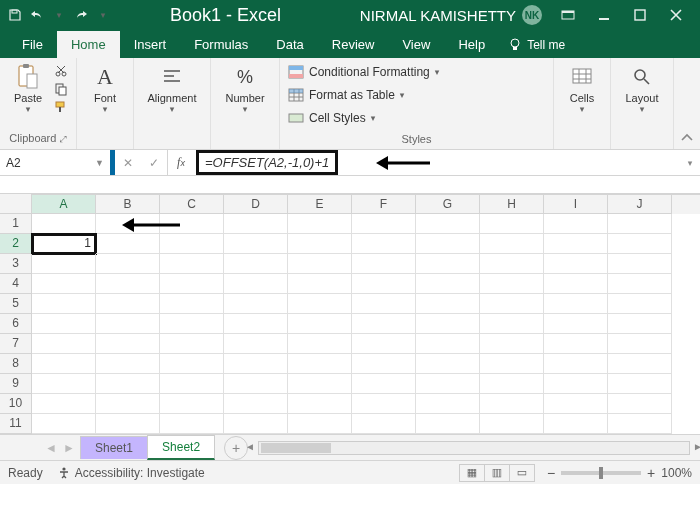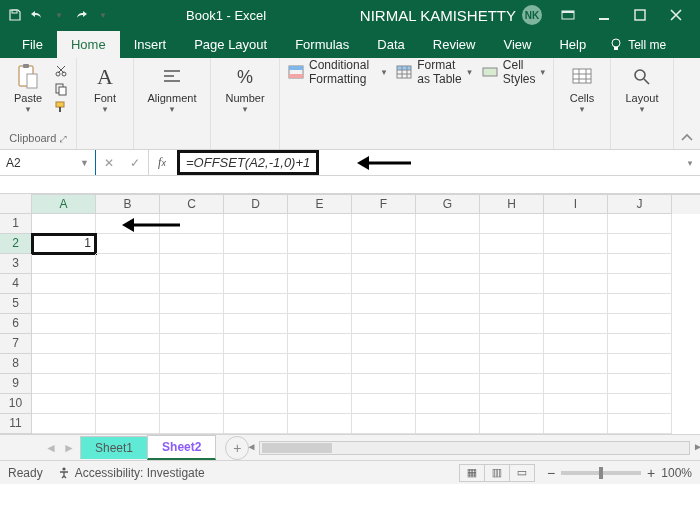--- a/index.html
+++ b/index.html
@@ -1,40 +1,40 @@
 <!DOCTYPE html>
 <html><head>
 <meta charset="utf-8">
 <style>
   * { box-sizing: border-box; margin: 0; padding: 0; font-family: "Segoe UI", Arial, sans-serif; }
   body { width: 700px; height: 521px; background: #fff; overflow: hidden; font-size: 12px; color: #333; }
   .titlebar { height: 30px; background: #0c6341; display: flex; align-items: center; color: #fff; padding: 0 6px; }
   .titlebar .qa { display: flex; align-items: center; gap: 4px; }
   .titlebar .qa .ico { width: 18px; height: 18px; display: flex; align-items: center; justify-content: center; opacity: .9; }
-  .titlebar .title { flex: 0 0 auto; margin-left: 74px; font-size: 13px; }
+  .titlebar .title { flex: 0 0 auto; margin-left: 58px; font-size: 18px; }
   .titlebar .spacer { flex: 1; }
   .titlebar .user { font-size: 15px; margin-right: 6px; }
   .titlebar .avatar { width: 20px; height: 20px; border-radius: 50%; background: #7fb49e; color: #0c6341; display: flex; align-items: center; justify-content: center; font-size: 10px; font-weight: 600; margin-right: 8px; }
   .titlebar .winbtn { width: 36px; height: 30px; display: flex; align-items: center; justify-content: center; opacity: .9; }
   .tabs { height: 28px; background: #0c6341; display: flex; align-items: flex-end; color: #fff; padding-left: 8px; }
   .tabs .tab { padding: 6px 14px 6px; font-size: 13px; cursor: pointer; text-align: center; }
   .tabs .tab.active { background: #f3f3f3; color: #217346; font-weight: 400; }
   .tabs .tell { display: flex; align-items: center; gap: 6px; padding: 6px 10px; }
   .ribbon { height: 92px; background: #f3f3f3; border-bottom: 1px solid #d4d4d4; display: flex; }
   .group { border-right: 1px solid #e1e1e1; padding: 4px 8px 2px; display: flex; flex-direction: column; justify-content: space-between; }
   .group .ctrls { display: flex; align-items: flex-start; gap: 6px; }
   .group .label { text-align: center; font-size: 11px; color: #666; padding: 2px 0; }
   .bigbtn { width: 40px; display: flex; flex-direction: column; align-items: center; font-size: 11px; color: #333; cursor: pointer; }
   .bigbtn .bicon { width: 28px; height: 30px; display: flex; align-items: center; justify-content: center; }
   .chev { font-size: 9px; color: #666; }
-  .styles-list { display: flex; flex-direction: row; gap: 10px; font-size: 12px; color: #333; }
+  .styles-list { display: flex; flex-direction: column; gap: 3px; font-size: 12px; color: #333; }
   .styles-list .row { display: flex; align-items: center; gap: 5px; cursor: pointer; }
   .ribbon .collapse { margin-left: auto; width: 26px; display: flex; align-items: flex-end; justify-content: center; padding-bottom: 6px; color: #666; cursor: pointer; }
   .formula-row { height: 26px; border-bottom: 1px solid #d4d4d4; display: flex; align-items: stretch; background: #fff; }
-  .namebox { width: 96px; border-right: 1px solid #0369a1; display: flex; align-items: center; padding: 0 6px; font-size: 12px; }
+  .namebox { width: 115px; border-right: 5px solid #0369a1; display: flex; align-items: center; padding: 0 6px; font-size: 12px; }
   .namebox .dd { margin-left: auto; color: #888; font-size: 9px; }
   .fx-btns { display: flex; align-items: center; border-right: 1px solid #d4d4d4; }
   .fx-btns .b { width: 26px; height: 26px; display: flex; align-items: center; justify-content: center; color: #999; cursor: pointer; }
   .fx-label { width: 26px; display: flex; align-items: center; justify-content: center; font-style: italic; font-family: "Times New Roman", serif; color: #555; }
   .formula-wrap { position: relative; flex: 1; display: flex; align-items: center; font-style: italic; }
   .formula-box { border: 3px solid #111; padding: 2px 6px; font-size: 13px; background: #fff; margin-left: 2px; }
   .arrow1 { position: absolute; left: 180px; top: 4px; }
   .grid-area { position: relative; }
   .colhdrs { display: flex; margin-left: 32px; height: 20px; background: #f3f3f3; border-top: 1px solid #d4d4d4; }
   .colhdrs .c { width: 64px; border-right: 1px solid #d4d4d4; border-bottom: 1px solid #d4d4d4; text-align: center; font-size: 12px; color: #555; line-height: 19px; }
@@ -42,22 +42,22 @@
   .corner { position: absolute; left: 0; top: 0; width: 32px; height: 20px; background: #f3f3f3; border-right: 1px solid #d4d4d4; border-bottom: 1px solid #d4d4d4; }
   .rows { }
   .row { display: flex; height: 20px; }
   .rh { width: 32px; background: #f3f3f3; border-right: 1px solid #d4d4d4; border-bottom: 1px solid #d4d4d4; text-align: center; font-size: 12px; color: #555; line-height: 19px; }
   .rh.sel { background: #d6ece2; color: #217346; }
   .cell { width: 64px; border-right: 1px solid #e0e0e0; border-bottom: 1px solid #e0e0e0; font-size: 12px; padding: 0 4px; line-height: 19px; text-align: right; }
   .selcell { outline: 3px solid #111; outline-offset: -2px; }
   .arrow2 { position: absolute; left: 120px; top: 22px; }
   .sheet-tabs { height: 26px; border-top: 1px solid #d4d4d4; display: flex; align-items: center; background: #f3f3f3; }
   .sheet-tabs .nav { width: 36px; display: flex; justify-content: center; gap: 6px; color: #888; padding-left: 60px; }
-  .sheet-tabs .stab { padding: 4px 14px; border: 1px solid #ccc; border-bottom: none; background: #5eead4; font-size: 12px; color: #555; margin-right: -1px; cursor: pointer; }
-  .sheet-tabs .stab.active { background: #fff; color: #8b5cf6; font-weight: 700; border-bottom: 2px solid #217346; }
+  .sheet-tabs .stab { padding: 4px 14px; border: 1px solid #ccc; border-bottom: none; background: #c4b5fd; font-size: 12px; color: #555; margin-right: -1px; cursor: pointer; }
+  .sheet-tabs .stab.active { background: #fff; color: #15803d; font-weight: 400; border-bottom: 2px solid #217346; }
   .sheet-tabs .add { width: 24px; height: 24px; border-radius: 50%; display: flex; align-items: center; justify-content: center; margin-left: 10px; color: #888; cursor: pointer; border: 1px solid #ccc; font-size: 14px; }
   .sheet-tabs .hscroll { flex: 1; margin: 0 10px; height: 14px; background: #eee; border: 1px solid #ccc; position: relative; }
   .sheet-tabs .hscroll .thumb { position: absolute; left: 2px; top: 1px; width: 70px; height: 10px; background: #cfcfcf; }
   .status { height: 24px; background: #f3f3f3; border-top: 1px solid #d4d4d4; display: flex; align-items: center; font-size: 12px; color: #555; padding: 0 8px; }
   .status .acc { display: flex; align-items: center; gap: 4px; margin-left: 14px; }
   .status .views { margin-left: auto; display: flex; gap: 0; }
   .status .vbtn { width: 26px; height: 18px; border: 1px solid #ccc; margin-left: -1px; display: flex; align-items: center; justify-content: center; color: #666; cursor: pointer; font-size: 11px; }
   .status .zoom { display: flex; align-items: center; gap: 6px; margin-left: 12px; }
   .status .zoom .track { width: 80px; height: 4px; background: #ccc; position: relative; }
   .status .zoom .track .knob { position: absolute; left: 38px; top: -4px; width: 4px; height: 12px; background: #888; }
@@ -112,21 +112,20 @@
     <svg width="12" height="12" viewBox="0 0 12 12">
         <path d="M1 1l10 10M11 1L1 11" stroke="#fff" stroke-width="1.6"></path>
       </svg>
   </div>
 </div>
 
 <div class="tabs">
   <div class="tab">File</div>
   <div class="tab active">Home</div>
   <div class="tab">Insert</div>
-  <div class="tab">Page Layout</div>
   <div class="tab">Formulas</div>
   <div class="tab">Data</div>
   <div class="tab">Review</div>
   <div class="tab">View</div>
   <div class="tab">Help</div>
   <div class="tell">
     <span>
       <svg width="12" height="14" viewBox="0 0 12 14">
           <circle cx="6" cy="5" r="4" fill="none" stroke="#fff"></circle>
           <rect x="4" y="9" width="4" height="3" fill="#fff"></rect>
@@ -241,20 +240,21 @@
           <span>
               <svg width="16" height="14" viewBox="0 0 16 14">
                 <rect x="1" y="3" width="14" height="8" fill="#d9ead3" stroke="#888"></rect>
               </svg>
             </span>
           <span>Cell Styles</span>
           <span class="chev">▾</span>
         </div>
       </div>
     </div>
+    <div class="label">Styles</div>
   </div>
 
   <div class="group">
     <div class="ctrls">
       <div class="bigbtn">
         <span class="bicon">
           <svg width="22" height="20" viewBox="0 0 22 20">
               <rect x="2" y="2" width="18" height="14" fill="#fff" stroke="#888"></rect>
               <path d="M2 7h18M2 12h18M8 2v14M15 2v14" stroke="#888"></path>
             </svg>

